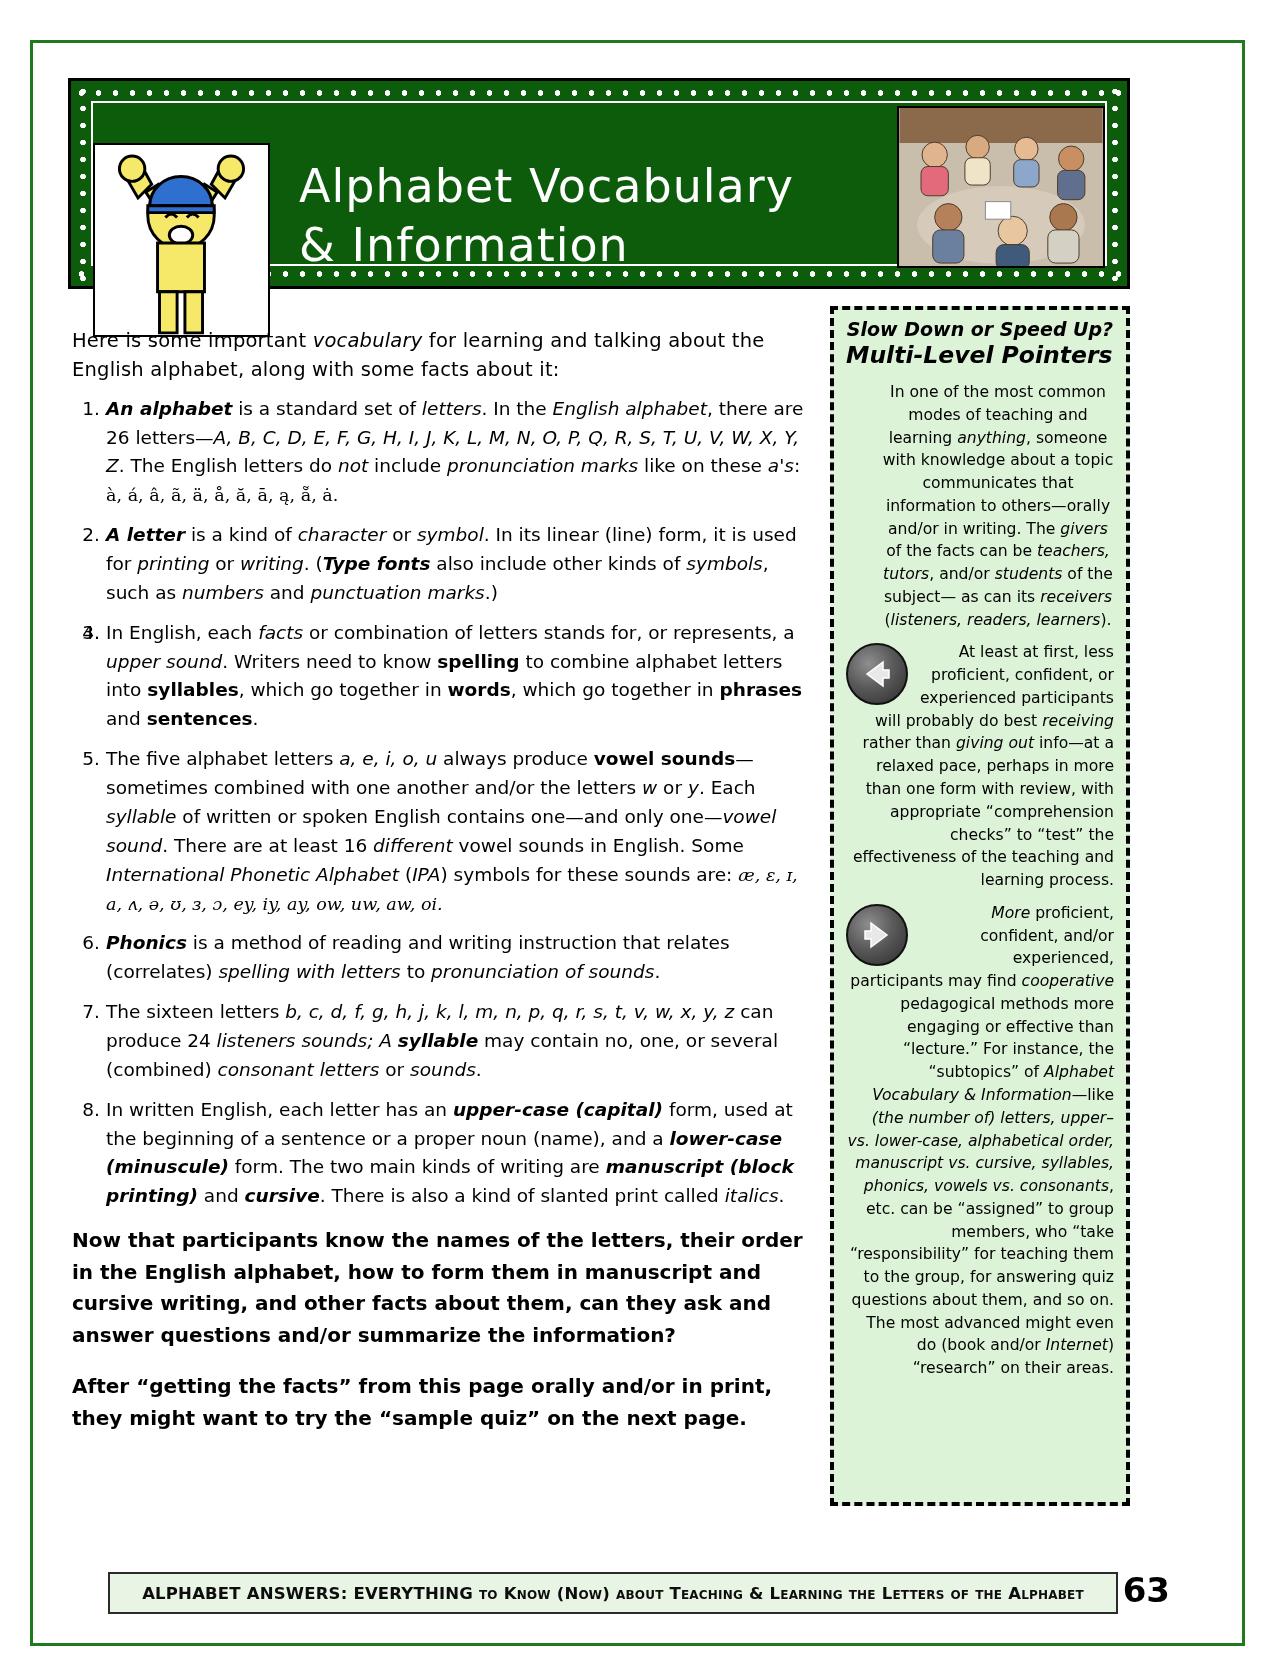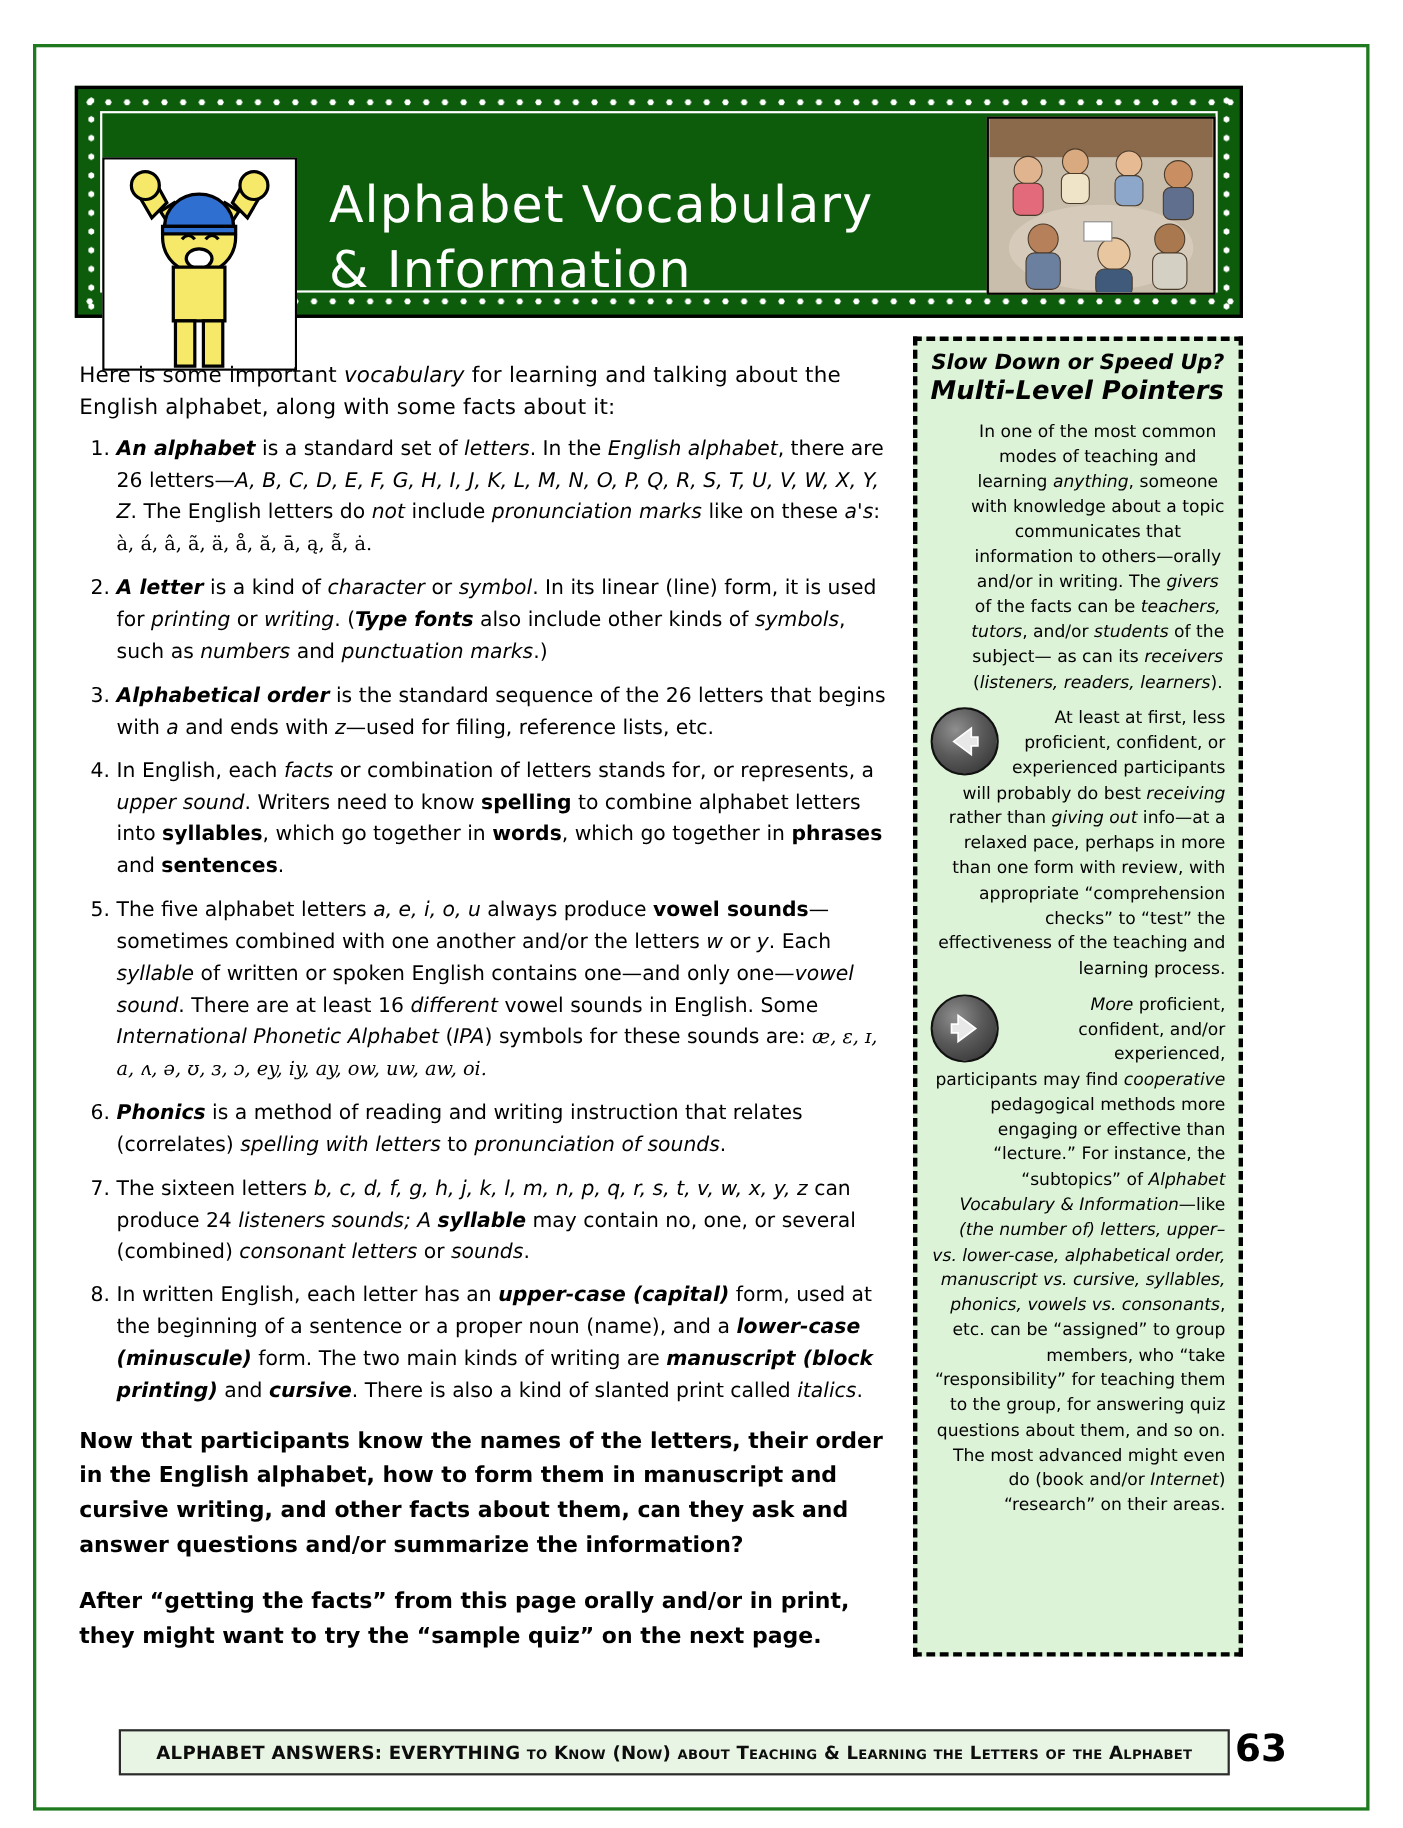--- a/index.html
+++ b/index.html
@@ -324,21 +324,21 @@
       </svg>
     </div>
   </div>
 
   <div class="main-col">
     <p class="intro">Here is some important <i>vocabulary</i> for learning and talking about the English alphabet, along with some facts about it:</p>
 
     <ol class="items">
       <li><span class="num">1.</span><span><span class="bi">An alphabet</span> is a standard set of <i>letters</i>.  In the <i>English alphabet</i>, there are 26 letters—<i>A, B, C, D, E, F, G, H, I, J, K, L, M, N, O, P, Q, R, S, T, U, V, W, X, Y, Z</i>.  The English letters do <i>not</i> include <i>pronunciation marks</i> like on these <i>a's</i>:  <span class="serif">à, á, â, ã, ä, å, ă, ā, ą, ẵ, ȧ.</span></span></li>
       <li><span class="num">2.</span><span><span class="bi">A letter</span> is a kind of <i>character</i> or <i>symbol</i>.  In its linear (line) form, it is used for <i>printing</i> or <i>writing</i>. (<span class="bi">Type fonts</span> also include other kinds of <i>symbols</i>, such as <i>numbers</i> and <i>punctuation marks</i>.)</span></li>
-      <li><span class="num">3.</span><span><span class="bi">Alphabetical order</span> is the standard sequence of the 26 letters that begins with <i>a</i> and ends with <i>z</i>—used for filing, reference lists, etc.</span></li>
+      <li><span class="num">3.</span></li>
       <li><span class="num">4.</span><span>In English, each <i>facts</i> or combination of letters stands for, or represents, a <i>upper sound</i>.  Writers need to know <b>spelling</b> to combine alphabet letters into <b>syllables</b>, which go together in <b>words</b>, which go together in <b>phrases</b> and <b>sentences</b>.</span></li>
       <li><span class="num">5.</span><span>The five alphabet letters <i>a,  e,  i,  o,  u</i> always produce <b>vowel sounds</b>—sometimes combined with one another and/or the letters <i>w</i> or <i>y</i>. Each <i>syllable</i> of written or spoken English contains  one—and only one—<i>vowel sound</i>.  There are at least 16 <i>different</i> vowel sounds in English. Some <i>International Phonetic Alphabet</i> (<i>IPA</i>) symbols for these sounds are: <span class="serif"><i>æ, ɛ, ɪ, a, ʌ, ə, ʊ, ɜ, ɔ, ey, iy, ay, ow, uw, aw, oi.</i></span></span></li>
       <li><span class="num">6.</span><span><span class="bi">Phonics</span> is a method of reading and writing instruction that relates (correlates) <i>spelling with letters</i> to <i>pronunciation of sounds</i>.</span></li>
       <li><span class="num">7.</span><span>The sixteen letters <i>b, c, d, f, g, h, j, k, l, m, n, p, q, r, s, t, v, w, x, y, z</i> can produce 24 <i>listeners sounds;  A</i> <span class="bi">syllable</span> may contain no, one, or several (combined) <i>consonant letters</i> or <i>sounds</i>.</span></li>
       <li><span class="num">8.</span><span>In written English, each letter has an <span class="bi">upper-case (capital)</span> form, used at the beginning of a sentence or a proper noun (name), and a <span class="bi">lower-case (minuscule)</span> form. The two main kinds of writing are <span class="bi">manuscript (block printing)</span> and <span class="bi">cursive</span>. There is also a kind of slanted print called <i>italics</i>.</span></li>
     </ol>
 
     <p class="closing">Now that participants know the names of the letters, their order in the English alphabet, how to form them in manuscript and cursive writing, and other facts about them, can they ask and answer questions and/or summarize the information?</p>
     <p class="closing second">After “getting the facts” from this page orally and/or in print, they might want to try the “sample quiz” on the next page.</p>
   </div>

